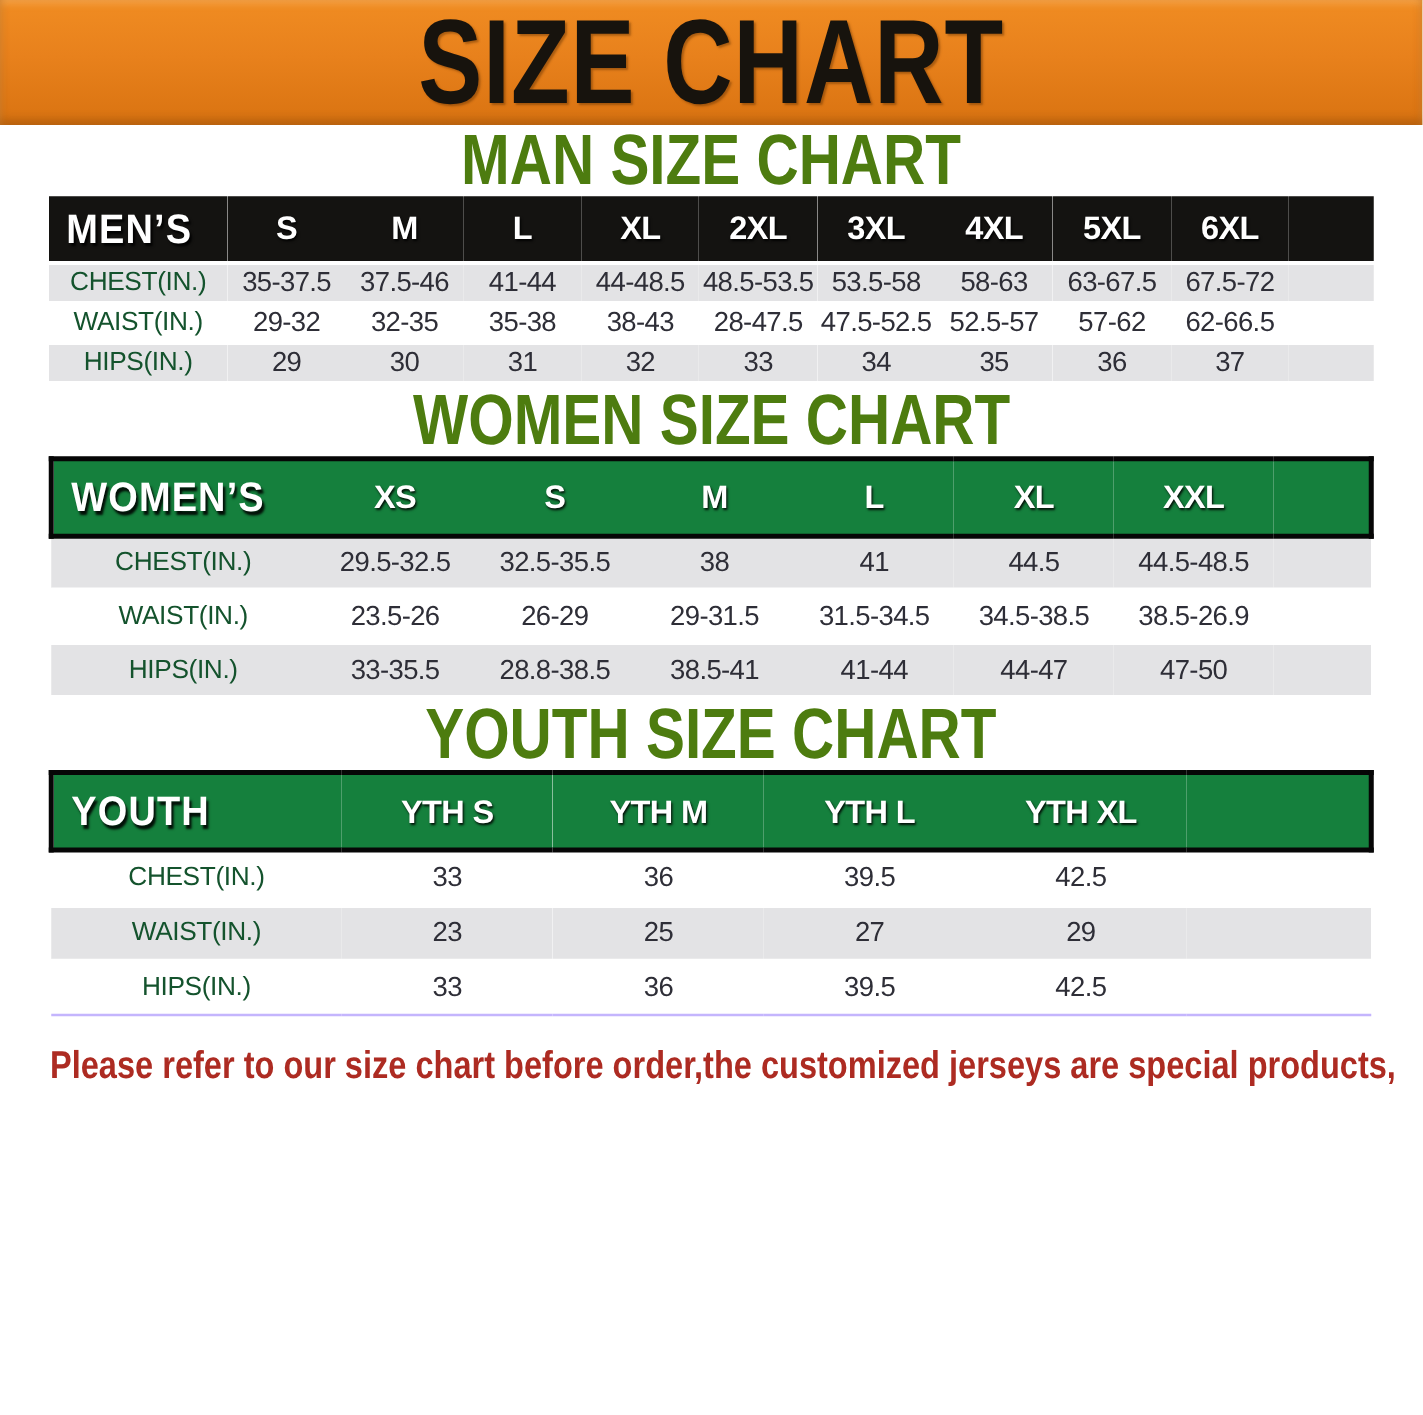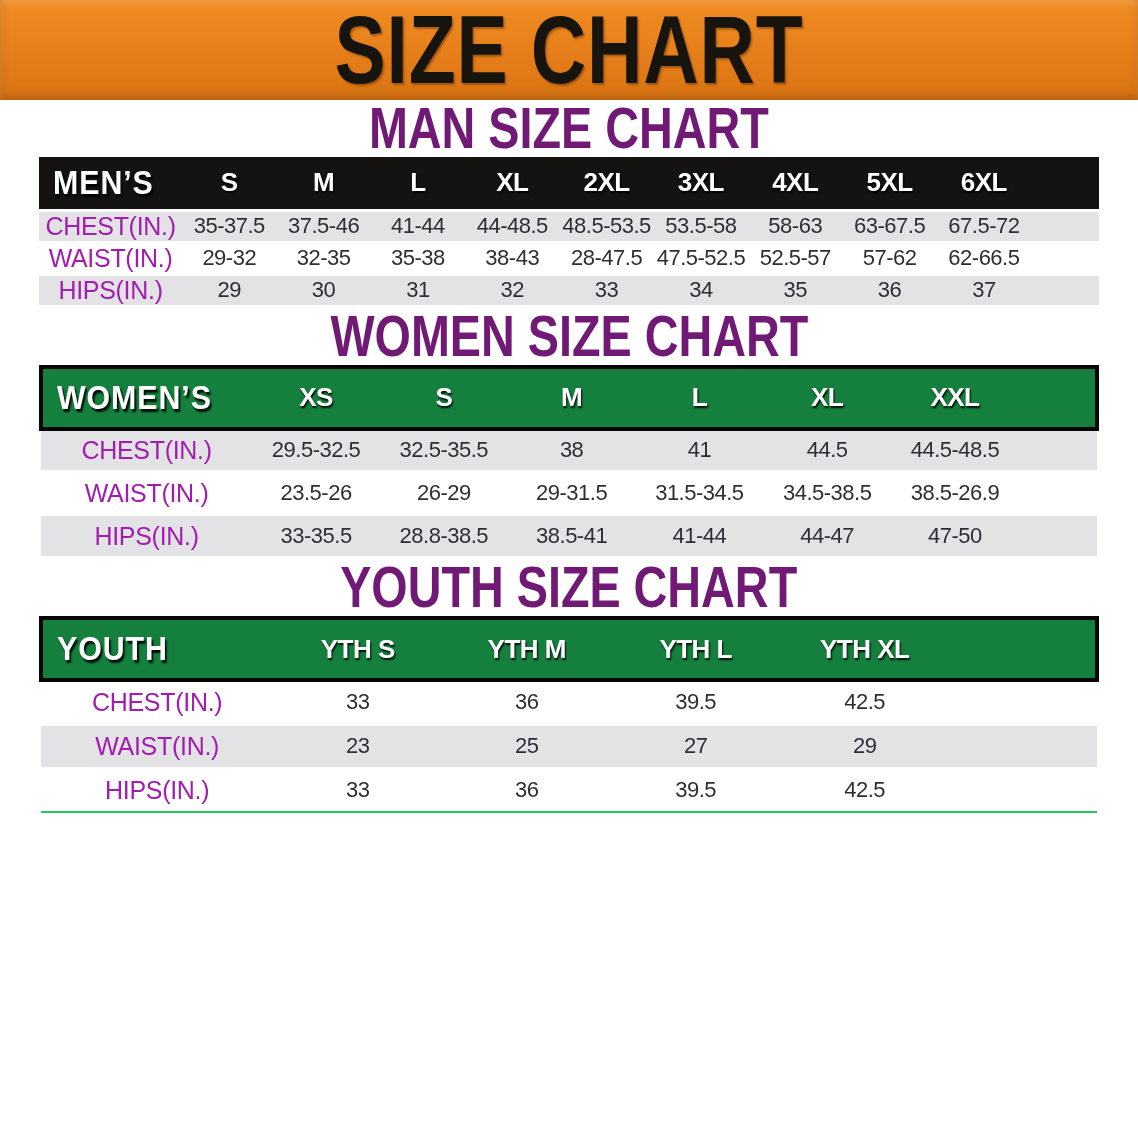--- a/index.html
+++ b/index.html
@@ -21,32 +21,32 @@
     background:linear-gradient(180deg,#f08c22 0%,var(--orange) 45%,var(--orange-dark) 100%);
     box-shadow:inset 0 -4px 8px rgba(110,55,0,.35), inset 0 3px 6px rgba(255,200,130,.4);
   }
   .banner h1{margin:4px;line-height:1;}
   .banner h1 .cond{
     display:inline-block;transform:scaleX(.8);transform-origin:50% 50%;
     font-size:96px;font-weight:bold;color:#17130d;letter-spacing:1px;line-height:1;
     text-shadow:2px 2px 2px rgba(90,45,0,.45);
   }
   
-  h2.section-heading{margin:0;text-align:center;line-height:57px;height:57px;color:#701a75;}
+  h2.section-heading{margin:0;text-align:center;line-height:57px;height:57px;color:#4d7c0f;}
   h2.section-heading .cond{
     display:inline-block;transform:scaleX(.82);transform-origin:50% 50%;
     font-size:57px;font-weight:bold;line-height:1;
   }
   .heading-men{margin-top:27px;}
   .heading-women{margin-top:30px;}
   .heading-youth{margin-top:50px;}
   
   table.size-table{
     width:1060px;margin:0 auto;border-collapse:collapse;table-layout:fixed;
-    border-bottom:2px solid #22c55e;
+    border-bottom:2px solid #c4b5fd;
   }
   .table-men{margin-top:11px;}
   .table-women{margin-top:13px;}
   .table-youth{margin-top:10px;}
   .size-table th,.size-table td{padding:0;text-align:center;overflow:hidden;}
   tr.bar{background:var(--bar-black);}
   .table-women tr.bar,.table-youth tr.bar{border:4px solid #060606;background:#15803d;}
   .table-men tr.bar{height:53px;}
   .table-women tr.bar{height:62px;}
   .table-youth tr.bar{height:62px;}
@@ -57,21 +57,21 @@
     font-size:33px;font-weight:bold;letter-spacing:1px;
     text-shadow:2px 3px 2px rgba(0,0,0,.9);
   }
   th.col-head{font-size:26px;font-weight:bold;color:#f2efe9;letter-spacing:-.5px;
     text-shadow:1px 2px 2px rgba(0,0,0,.9);}
   tbody tr{background:#fff;}
   tbody tr.gray{background:var(--row-gray);border-top:3px solid #fff;border-bottom:3px solid #fff;}
   .table-men tbody tr{height:32px;}
   .table-women tbody tr{height:43px;}
   .table-youth tbody tr{height:44px;}
-  td.row-label{font-size:25px;color:#a21caf;letter-spacing:-.3px;}
+  td.row-label{font-size:21px;color:#14532d;letter-spacing:-.3px;}
   td.size-cell{font-size:22px;color:#2e2e37;letter-spacing:-.5px;}
   
   .disclaimer{margin:16px 0 0 40px;color:var(--red);}
   .disclaimer p{margin:0;line-height:45px;white-space:nowrap;}
   .disclaimer .cond{
     display:inline-block;transform:scaleX(.84);transform-origin:0 50%;
     font-size:31px;font-weight:bold;letter-spacing:0;
   }
 </style>
 </head>
@@ -241,13 +241,14 @@
       <td class="size-cell">33</td>
       <td class="size-cell">36</td>
       <td class="size-cell">39.5</td>
       <td class="size-cell">42.5</td>
       <td class="spacer"></td>
     </tr>
   </tbody>
 </table>
 
 <footer class="disclaimer">
+  <p><span class="cond">Please refer to our size chart before order,the customized jerseys are special products,</span></p>
 </footer>
 
 </body></html>

